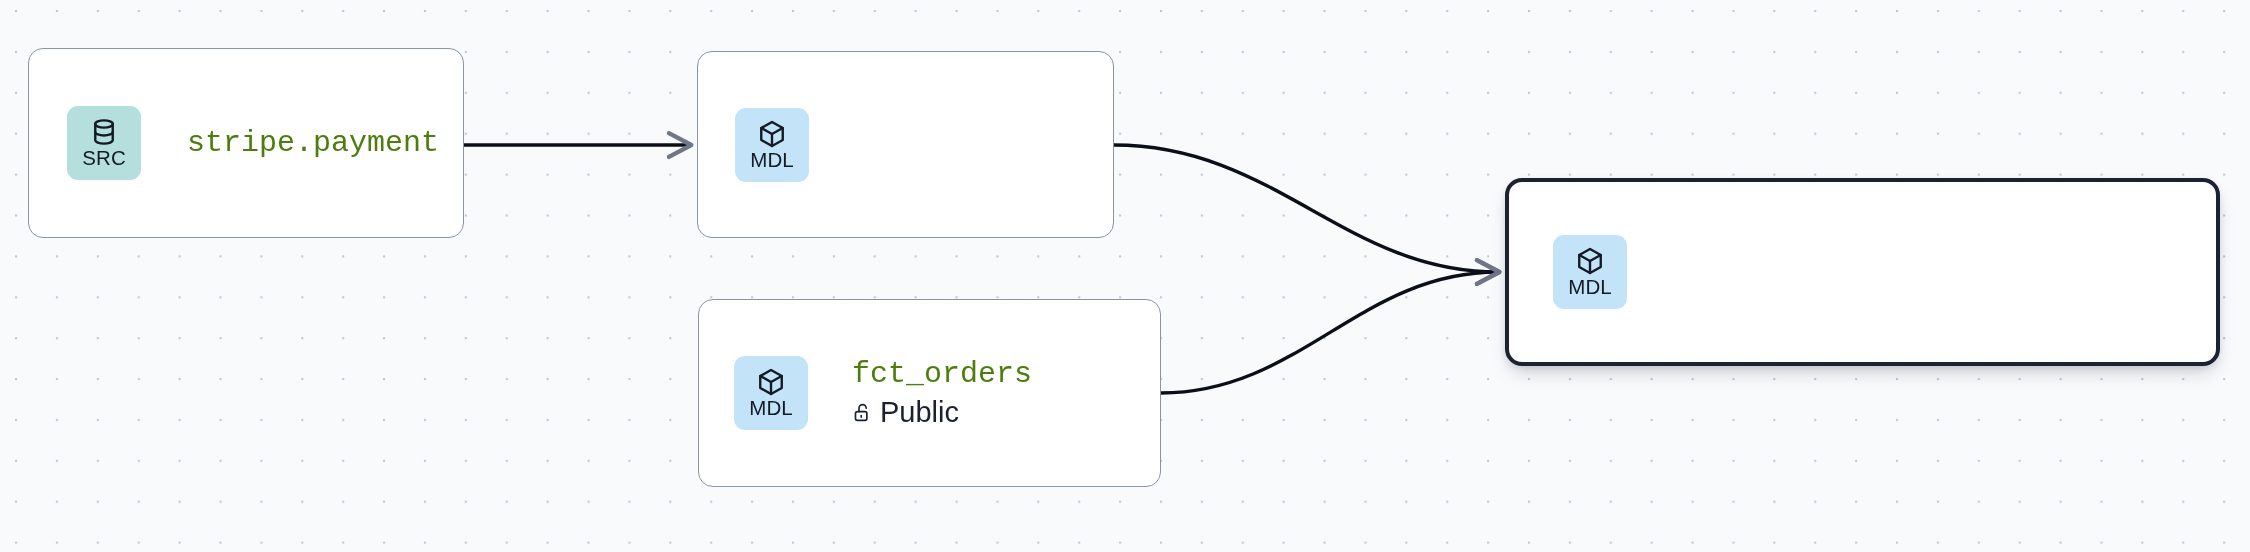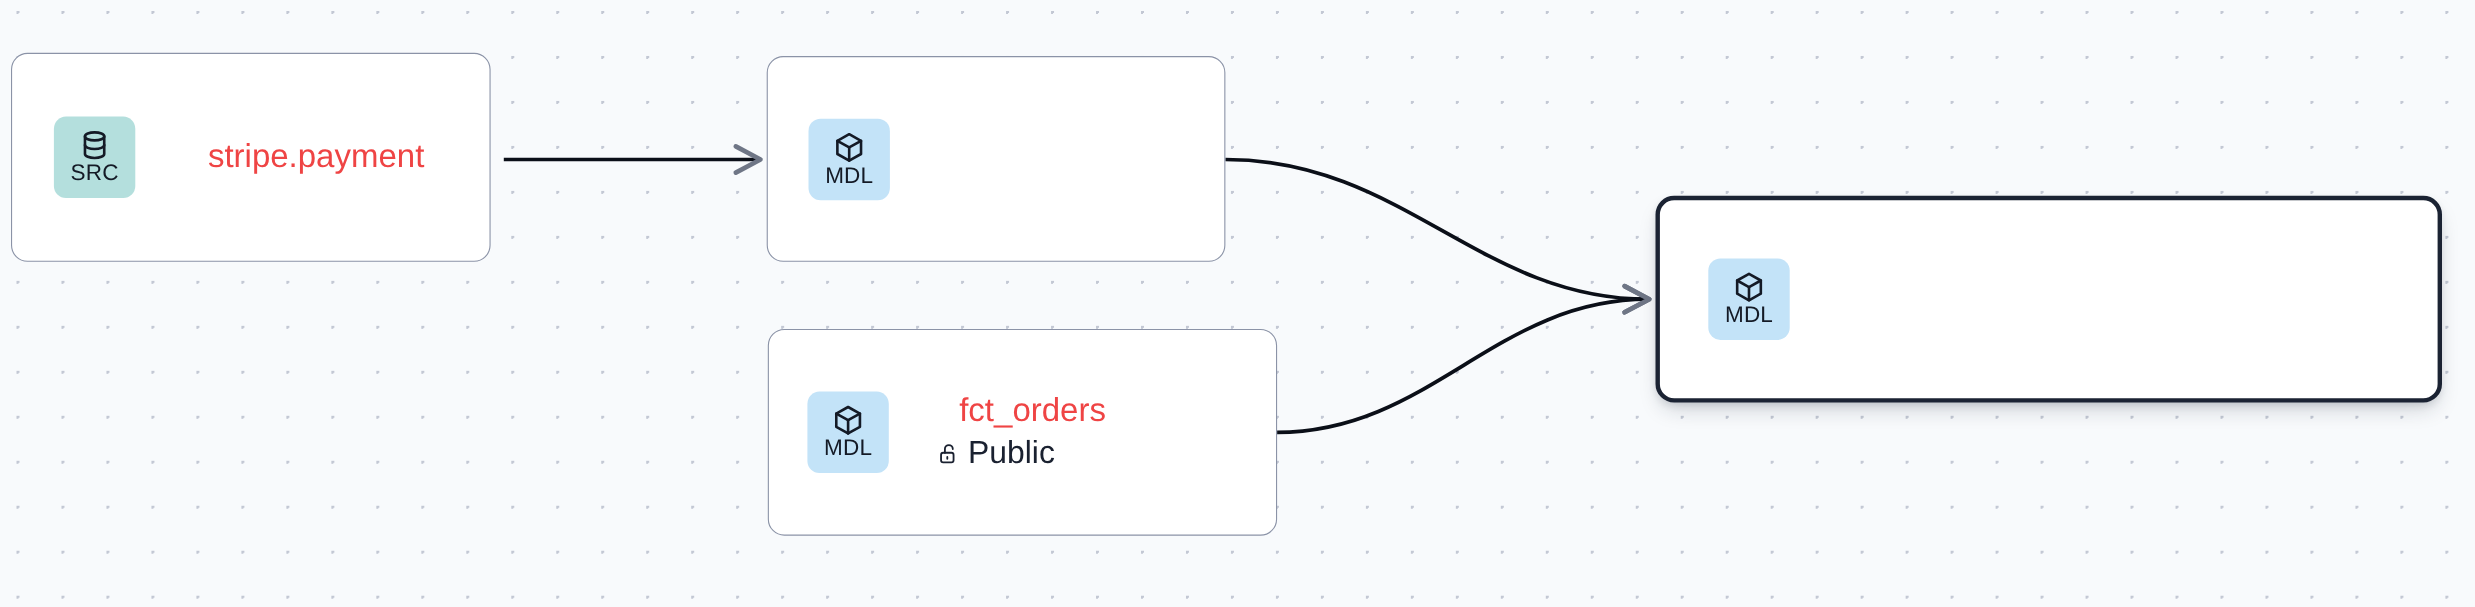--- a/index.html
+++ b/index.html
@@ -80,44 +80,43 @@
   }
   .labels {
     display: flex;
     flex-direction: column;
     justify-content: center;
     gap: 7px;
   }
   .node-title {
     font-size: 30px;
     line-height: 1.08;
-    color: #ef4444;
+    color: #4d7c0f;
     white-space: nowrap;
-    font-family: Liberation Sans, sans-serif;
-    margin-left: 20px;
+    font-family: Liberation Mono, monospace;
   }
   .node-sub {
     display: flex;
     align-items: center;
     gap: 7px;
     font-size: 29px;
     line-height: 1.08;
     color: #1a2130;
     white-space: nowrap;
   }
   .node-sub svg {
     display: block;
     width: 21px;
     height: 21px;
     flex: 0 0 auto;
   }
 
   
   #node-stripe-payment {
-    left: 10px;  top: 48px;  width: 436px;  height: 190px;
+    left: 28px;  top: 48px;  width: 436px;  height: 190px;
   }
   #node-stripe-payment .badge { margin-left: 38px; }
   #node-stripe-payment .labels { margin-left: 46px; }
 
   #node-stg-payments {
     left: 697px; top: 51px;  width: 417px;  height: 187px;
   }
   #node-stg-payments .badge { margin-left: 37px; }
   #node-stg-payments .labels { margin-left: 45px; }
 

